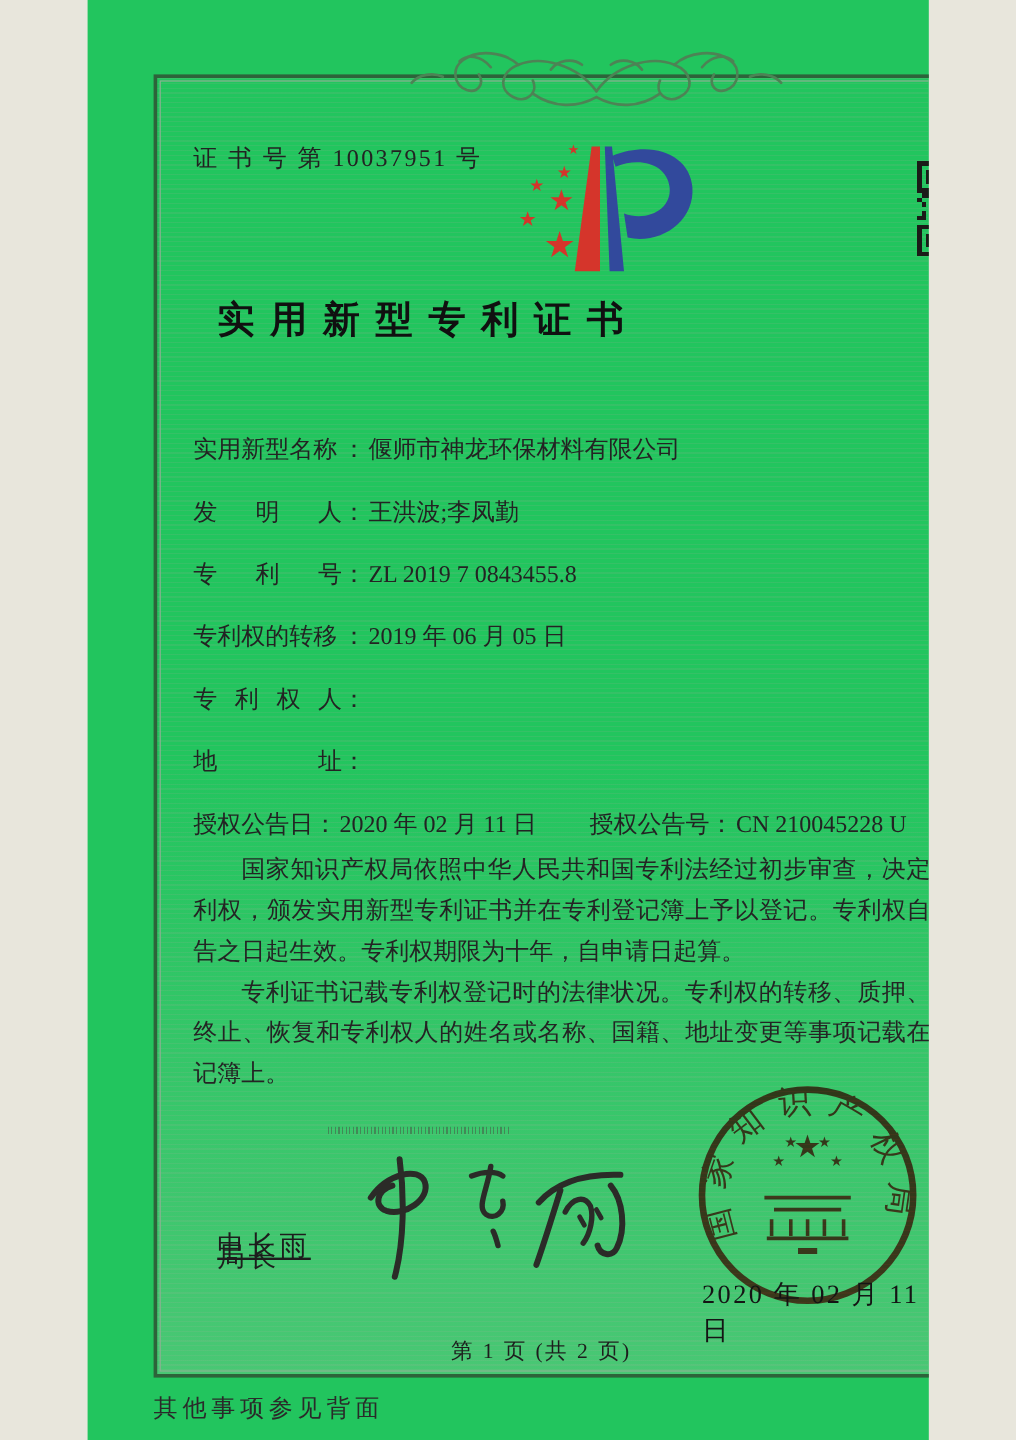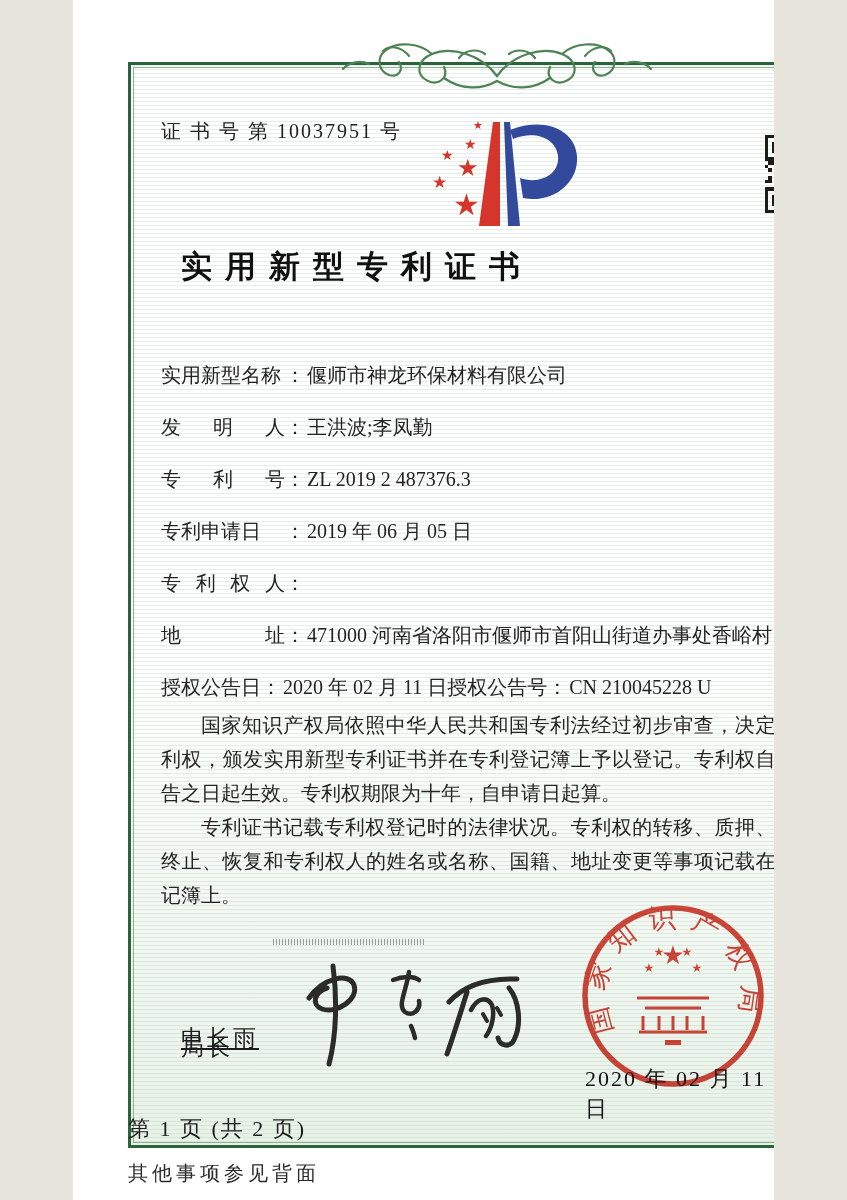--- a/index.html
+++ b/index.html
@@ -1,18 +1,18 @@
 <!DOCTYPE html>
 <html><head>
 <meta charset="utf-8">
 <style>
   html,body{margin:0;padding:0;background:#e8e6dc;}
   .paper{
     position:relative;width:701px;height:1200px;margin:0 auto;
-    background:#ffffff;overflow:hidden;
+    background:#22c55e;overflow:hidden;
     font-family:"Liberation Serif","DejaVu Serif",serif;color:#1d1d1d;
   }
   
   .frame{
     position:absolute;left:55px;top:62px;width:729px;height:1080px;
     border:3px solid #2d633a;
     background:
       linear-gradient(180deg, rgba(190,215,185,0) 52%, rgba(173,205,173,0.28) 100%),
       repeating-linear-gradient(180deg, rgba(130,175,135,0.20) 0px, rgba(130,175,135,0.20) 1px, rgba(0,0,0,0) 1px, rgba(0,0,0,0) 4px);
   }
@@ -27,38 +27,38 @@
   .title{
     position:absolute;left:55px;top:246px;width:729px;text-align:left;
     font-size:31px;font-weight:bold;letter-spacing:13px;text-indent:13px;color:#101010;margin-left:40px;
   }
   
   .fields{position:absolute;left:88px;top:364px;width:690px;font-size:20px;color:#232323;}
   .frow{display:flex;align-items:flex-start;height:22px;margin-bottom:30px;line-height:22px;white-space:nowrap;}
   .flabel{display:inline-block;width:124px;}
   .flabel.just{text-align:justify;text-align-last:justify;}
   .colon{display:inline-block;width:22px;}
-  .grp2{display:flex;}
+  .grp2{margin-left:44px;display:flex;}
   
   .body-text{position:absolute;left:88px;top:708px;width:676px;}
   .body-text p{
     margin:0;font-size:20px;line-height:34px;text-indent:2em;text-align:justify;color:#242424;
   }
   
   .micro-strip{
     position:absolute;left:200px;top:939px;width:152px;height:6px;opacity:.5;
     background:repeating-linear-gradient(90deg,#4a4a42 0 1px,rgba(0,0,0,0) 1px 3px);
   }
   .sig-title{position:absolute;left:108px;top:1032px;font-size:23px;letter-spacing:3px;}
   .sig-name{position:absolute;left:108px;top:1023px;font-size:23px;letter-spacing:3px;text-decoration:underline;}
   .sig-script{position:absolute;left:208px;top:938px;width:268px;height:138px;}
   .seal{position:absolute;left:502px;top:898px;width:196px;height:196px;opacity:.93;mix-blend-mode:multiply;}
   .seal-date{position:absolute;left:512px;top:1064px;font-size:22px;letter-spacing:2px;color:#141414;}
   
-  .page-footer{position:absolute;left:55px;top:1114px;width:646px;text-align:left;font-size:22px;letter-spacing:2px;}
+  .page-footer{position:absolute;left:55px;top:1114px;width:646px;text-align:center;font-size:18px;letter-spacing:2px;}
   .back-note{position:absolute;left:55px;top:1160px;width:680px;font-size:20px;letter-spacing:4px;color:#2a2a2a;}
   
   .star{position:absolute;color:#d5352b;line-height:1;}
   .star::before{content:"\2605";}
 </style>
 </head>
 <body>
 
 <div class="paper">
 
@@ -256,35 +256,34 @@
       <span>偃师市神龙环保材料有限公司</span>
     </div>
     <div class="frow">
       <span class="flabel just">发明人</span>
         <span class="colon">：</span>
       <span>王洪波;李凤勤</span>
     </div>
     <div class="frow">
       <span class="flabel just">专利号</span>
         <span class="colon">：</span>
-      <span>ZL 2019 2 487376.3</span>
-    </div>
-    <div class="frow">
-      <span class="flabel">专利申请日</span>
+      <span>ZL 2019 7 0843455.8</span>
+    </div>
+    <div class="frow">
+      <span class="flabel">专利权的转移</span>
         <span class="colon">：</span>
       <span>2019 年 06 月 05 日</span>
     </div>
     <div class="frow">
       <span class="flabel just">专利权人</span>
         <span class="colon">：</span>
     </div>
     <div class="frow">
       <span class="flabel just">地址</span>
         <span class="colon">：</span>
-      <span>471000 河南省洛阳市偃师市首阳山街道办事处香峪村</span>
     </div>
     <div class="frow">
       <span>授权公告日</span>
         <span class="colon">：</span>
       <span>2020 年 02 月 11 日</span>
       <span class="grp2">
         <span>授权公告号</span>
           <span class="colon">：</span>
         <span>CN 210045228 U</span>
       </span>

